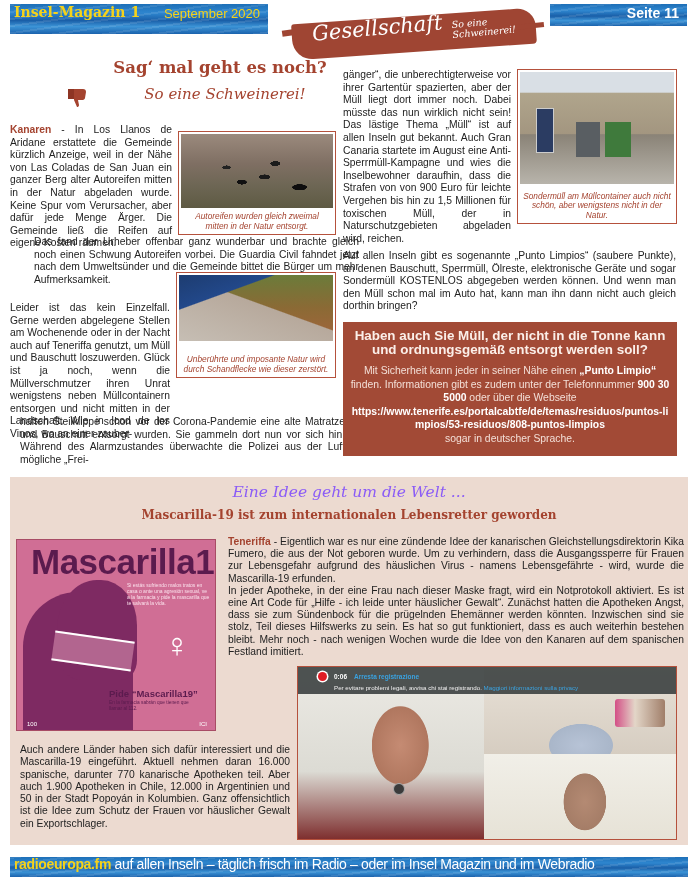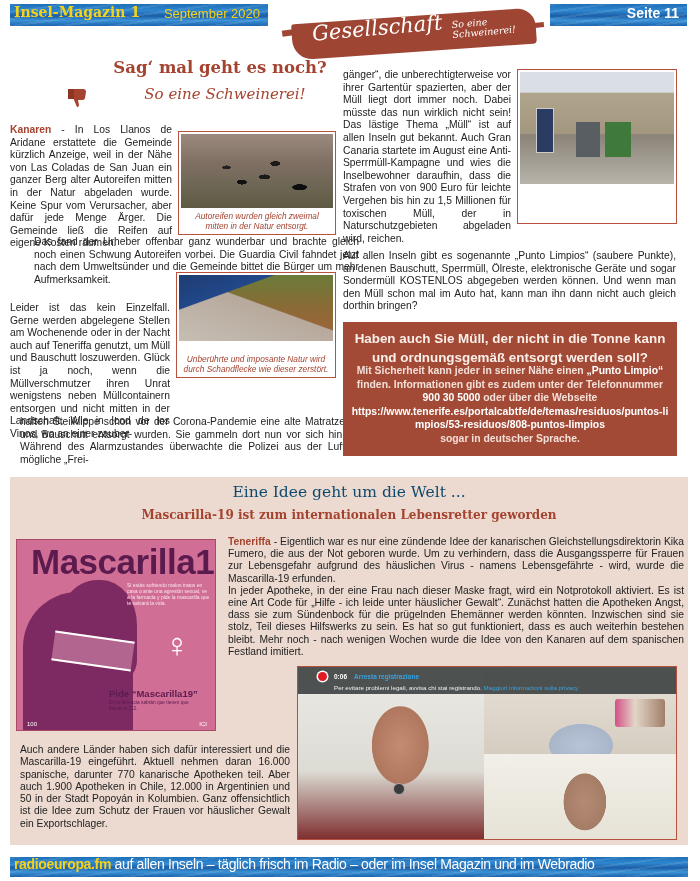--- a/index.html
+++ b/index.html
@@ -6,21 +6,21 @@
   html, body { width: 700px; height: 881px; background: #ffffff; overflow: hidden; }
   body { position: relative; font-family: "Liberation Sans", sans-serif; color: #222; font-size: 10.3px; line-height: 12.6px; }
   .abs { position: absolute; }
   .wave {
     background: linear-gradient(180deg, #1d6fb7 0%, #2e86cf 30%, #1a5fa8 55%, #3b93d6 75%, #1b63ad 100%);
   }
   .wave::after {
     content: ""; position: absolute; inset: 0;
     background: repeating-linear-gradient(172deg, rgba(255,255,255,0.10) 0 2px, rgba(255,255,255,0) 2px 7px);
   }
-  .hdr-left { left: 10px; top: 4px; width: 258px; height: 22px; }
+  .hdr-left { left: 10px; top: 4px; width: 258px; height: 30px; }
   .hdr-left .mag { position: absolute; left: 4px; top: 2px; font-family: "DejaVu Serif", serif; font-weight: bold; font-size: 14px; color: #f5d21a; z-index: 1; }
   .hdr-left .date { position: absolute; right: 8px; top: 4px; font-size: 13px; color: #f5d21a; z-index: 1; }
   .hdr-right { left: 550px; top: 4px; width: 137px; height: 22px; }
   .hdr-right .page { position: absolute; right: 8px; top: 3px; font-weight: bold; font-size: 14px; color: #fff; z-index: 1; }
 
   .banner { left: 282px; top: 6px; width: 262px; height: 56px; }
   .banner .stroke { position: absolute; left: 10px; top: 10px; width: 244px; height: 36px; background: #9f4533; transform: rotate(-4deg); border-radius: 3px 18px 4px 20px; }
   .banner .stroke2 { position: absolute; left: 0px; top: 22px; width: 40px; height: 6px; background: #9f4533; transform: rotate(-8deg); }
   .banner .stroke3 { position: absolute; right: 0px; top: 18px; width: 40px; height: 5px; background: #9f4533; transform: rotate(-6deg); }
   .banner .t1 { position: absolute; left: 30px; top: 16px; font-family: "DejaVu Serif", serif; font-style: italic; font-size: 21px; color: #fff; transform: rotate(-5deg); }
@@ -56,26 +56,26 @@
       linear-gradient(200deg, transparent 45%, #b7a99c 46%, #c6beb4 100%),
       linear-gradient(180deg, #6b7b3a 0%, #8b6a35 50%, #a4643d 100%); }
   .ph3 { left: 517px; top: 69px; width: 160px; height: 155px; }
   .ph3 .img { height: 112px; background:
       linear-gradient(180deg, #d9dfe5 0%, #d9dfe5 18%, #b0a58c 19%, #a39680 55%, #8a8377 56%, #b8b4ab 100%); }
   .ph3 .bin1 { position: absolute; left: 56px; top: 50px; width: 24px; height: 35px; background: #595e62; }
   .ph3 .bin2 { position: absolute; left: 85px; top: 50px; width: 26px; height: 35px; background: #3f7a3c; }
   .ph3 .bin0 { position: absolute; left: 16px; top: 36px; width: 18px; height: 45px; background: #2b3c62; border: 1px solid #ccc; }
 
   .infobox { left: 343px; top: 322px; width: 334px; height: 134px; background: #a24a36; color: #f7ece6; text-align: center; }
-  .infobox .q { position: absolute; left: 6px; right: 6px; top: 7px; font-weight: bold; font-size: 13.4px; line-height: 19px; color: #fbefe9; }
-  .infobox .b { position: absolute; left: 6px; right: 6px; top: 42px; font-size: 10.4px; line-height: 13.6px; color: #f3dfd7; font-weight: bold; }
+  .infobox .q { position: absolute; left: 6px; right: 6px; top: 7px; font-weight: bold; font-size: 13.4px; line-height: 14px; color: #fbefe9; }
+  .infobox .b { position: absolute; left: 6px; right: 6px; top: 42px; font-size: 10.4px; line-height: 13.6px; color: #f3dfd7; }
   .infobox b { color: #fff; }
 
   .pinkbox { left: 10px; top: 477px; width: 678px; height: 368px; background: #ecdad0; }
-  .h-idee { left: 10px; top: 486px; width: 678px; text-align: center; font-family: "DejaVu Serif", serif; font-size: 15.5px; color: #0c4a6e; }
+  .h-idee { left: 10px; top: 486px; width: 678px; text-align: center; font-family: "DejaVu Serif", serif; font-size: 15.5px; color: #8b5cf6; font-style: italic; }
   .h-masc { left: 10px; top: 509px; width: 678px; text-align: center; font-family: "DejaVu Serif", serif; font-size: 12px; color: #a4432f; font-weight: bold; }
 
   .poster { left: 16px; top: 539px; width: 200px; height: 192px; background: #d06e95; border: 1px solid #a84c65; overflow: hidden; }
   .poster .title { position: absolute; left: 14px; top: 4px; font-weight: bold; font-size: 35px; line-height: 36px; color: #5b1b4e; letter-spacing: -0.5px; }
   .poster .small { position: absolute; left: 110px; top: 42px; width: 84px; font-size: 5px; line-height: 6px; color: #fbe1ec; }
   .poster .head { position: absolute; left: 6px; top: 52px; width: 110px; height: 150px; background: #7e2a62; border-radius: 60px 60px 0 0; }
   .poster .head2 { position: absolute; left: 40px; top: 40px; width: 80px; height: 100px; background: #7e2a62; border-radius: 50% 45% 20% 30%; }
   .poster .mask { position: absolute; left: 36px; top: 96px; width: 80px; height: 30px; border-top: 2px solid #fff; border-bottom: 2px solid #fff; background: rgba(220,150,180,0.55); transform: rotate(8deg); }
   .poster .venus { position: absolute; left: 140px; top: 85px; width: 40px; height: 40px; color: #fff; font-size: 34px; line-height: 40px; text-align: center; }
   .poster .pide { position: absolute; left: 92px; top: 148px; font-weight: bold; font-size: 9.5px; color: #5b1b4e; }
@@ -150,20 +150,21 @@
 </div>
 
 <div class="abs txt col2">gänger“, die unberechtigterweise vor ihrer Gartentür spazierten, aber der Müll liegt dort immer noch. Dabei müsste das nun wirklich nicht sein! Das lästige Thema „Müll“ ist auf allen Inseln gut bekannt. Auch Gran Canaria startete im August eine Anti-Sperrmüll-Kampagne und wies die Inselbewohner daraufhin, dass die Strafen von von 900 Euro für leichte Vergehen bis hin zu 1,5 Millionen für toxischen Müll, der in Naturschutzgebieten abgeladen wird, reichen.</div>
 
 <div class="abs photo ph3">
   <div class="img">
     <div class="bin0"></div>
     <div class="bin1"></div>
     <div class="bin2"></div>
   </div>
+  <div class="cap">Sondermüll am Müllcontainer auch nicht schön, aber wenigstens nicht in der Natur.</div>
 </div>
 
 <div class="abs txt p3">Auf allen Inseln gibt es sogenannte „Punto Limpios“ (saubere Punkte), an denen Bauschutt, Sperrmüll, Ölreste, elektronische Geräte und sogar Sondermüll KOSTENLOS abgegeben werden können. Und wenn man den Müll schon mal im Auto hat, kann man ihn dann nicht auch gleich dorthin bringen?</div>
 
 <div class="abs infobox">
   <div class="q">Haben auch Sie Müll, der nicht in die Tonne kann und ordnungsgemäß entsorgt werden soll?</div>
   <div class="b"><span>Mit Sicherheit kann jeder in seiner Nähe einen </span><b>„Punto Limpio“</b><span> finden. Informationen gibt es zudem unter der Telefonnummer </span><b>900 30 5000</b><span> oder über die Webseite </span><br><b style="word-break: break-all;">https://www.tenerife.es/portalcabtfe/de/temas/residuos/puntos-limpios/53-residuos/808-puntos-limpios</b><br><span> sogar in deutscher Sprache.</span></div>
 </div>
 
 <div class="abs pinkbox"></div>

